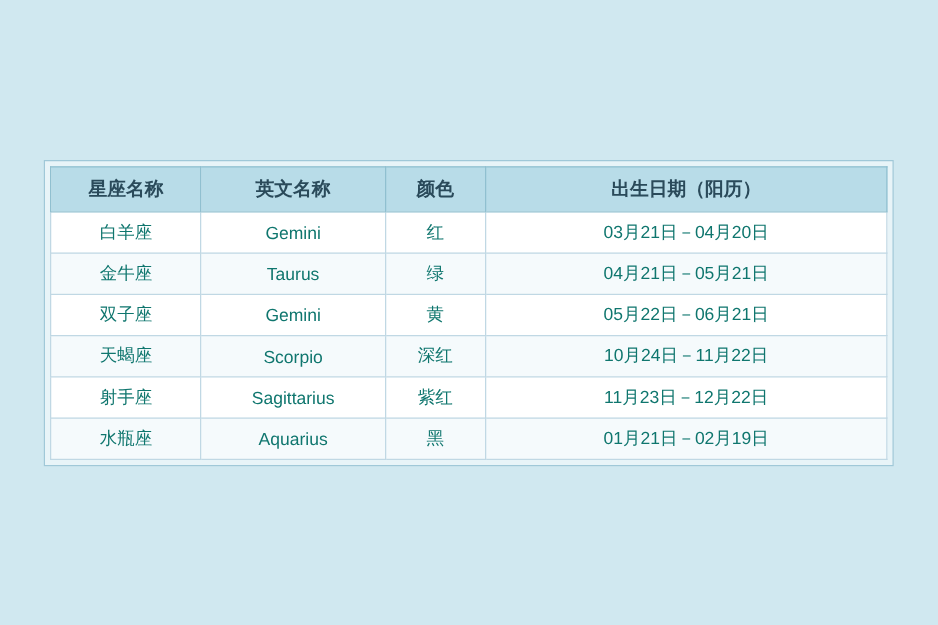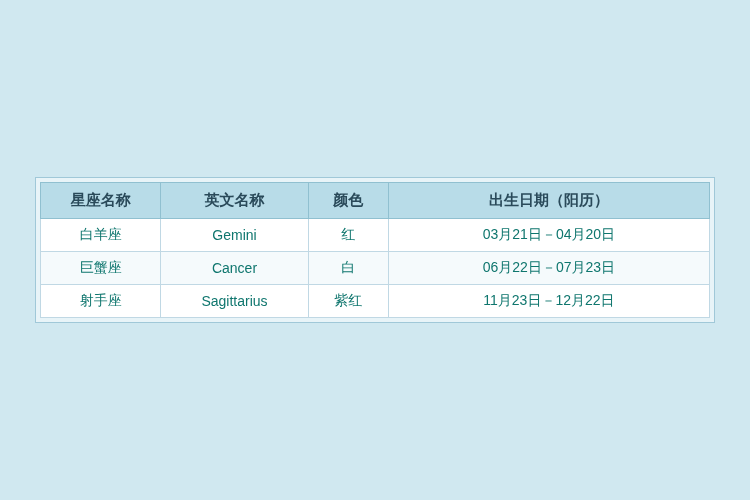--- a/index.html
+++ b/index.html
@@ -76,26 +76,44 @@
       </tr>
     </thead>
     <tbody id="table-body">
     <tr>
           <td>白羊座</td>
           <td>Gemini</td>
           <td>红</td>
           <td>03月21日－04月20日</td>
         </tr>
         <tr>
-          <td>巨蟹座</td>
-          <td>Cancer</td>
-          <td>白</td>
-          <td>06月22日－07月23日</td>
+          <td>金牛座</td>
+          <td>Taurus</td>
+          <td>绿</td>
+          <td>04月21日－05月21日</td>
+        </tr>
+        <tr>
+          <td>双子座</td>
+          <td>Gemini</td>
+          <td>黄</td>
+          <td>05月22日－06月21日</td>
+        </tr>
+        <tr>
+          <td>天蝎座</td>
+          <td>Scorpio</td>
+          <td>深红</td>
+          <td>10月24日－11月22日</td>
         </tr>
         <tr>
           <td>射手座</td>
           <td>Sagittarius</td>
           <td>紫红</td>
           <td>11月23日－12月22日</td>
         </tr>
+        <tr>
+          <td>水瓶座</td>
+          <td>Aquarius</td>
+          <td>黑</td>
+          <td>01月21日－02月19日</td>
+        </tr>
       </tbody>
   </table>
 </div>
 
 </body></html>

